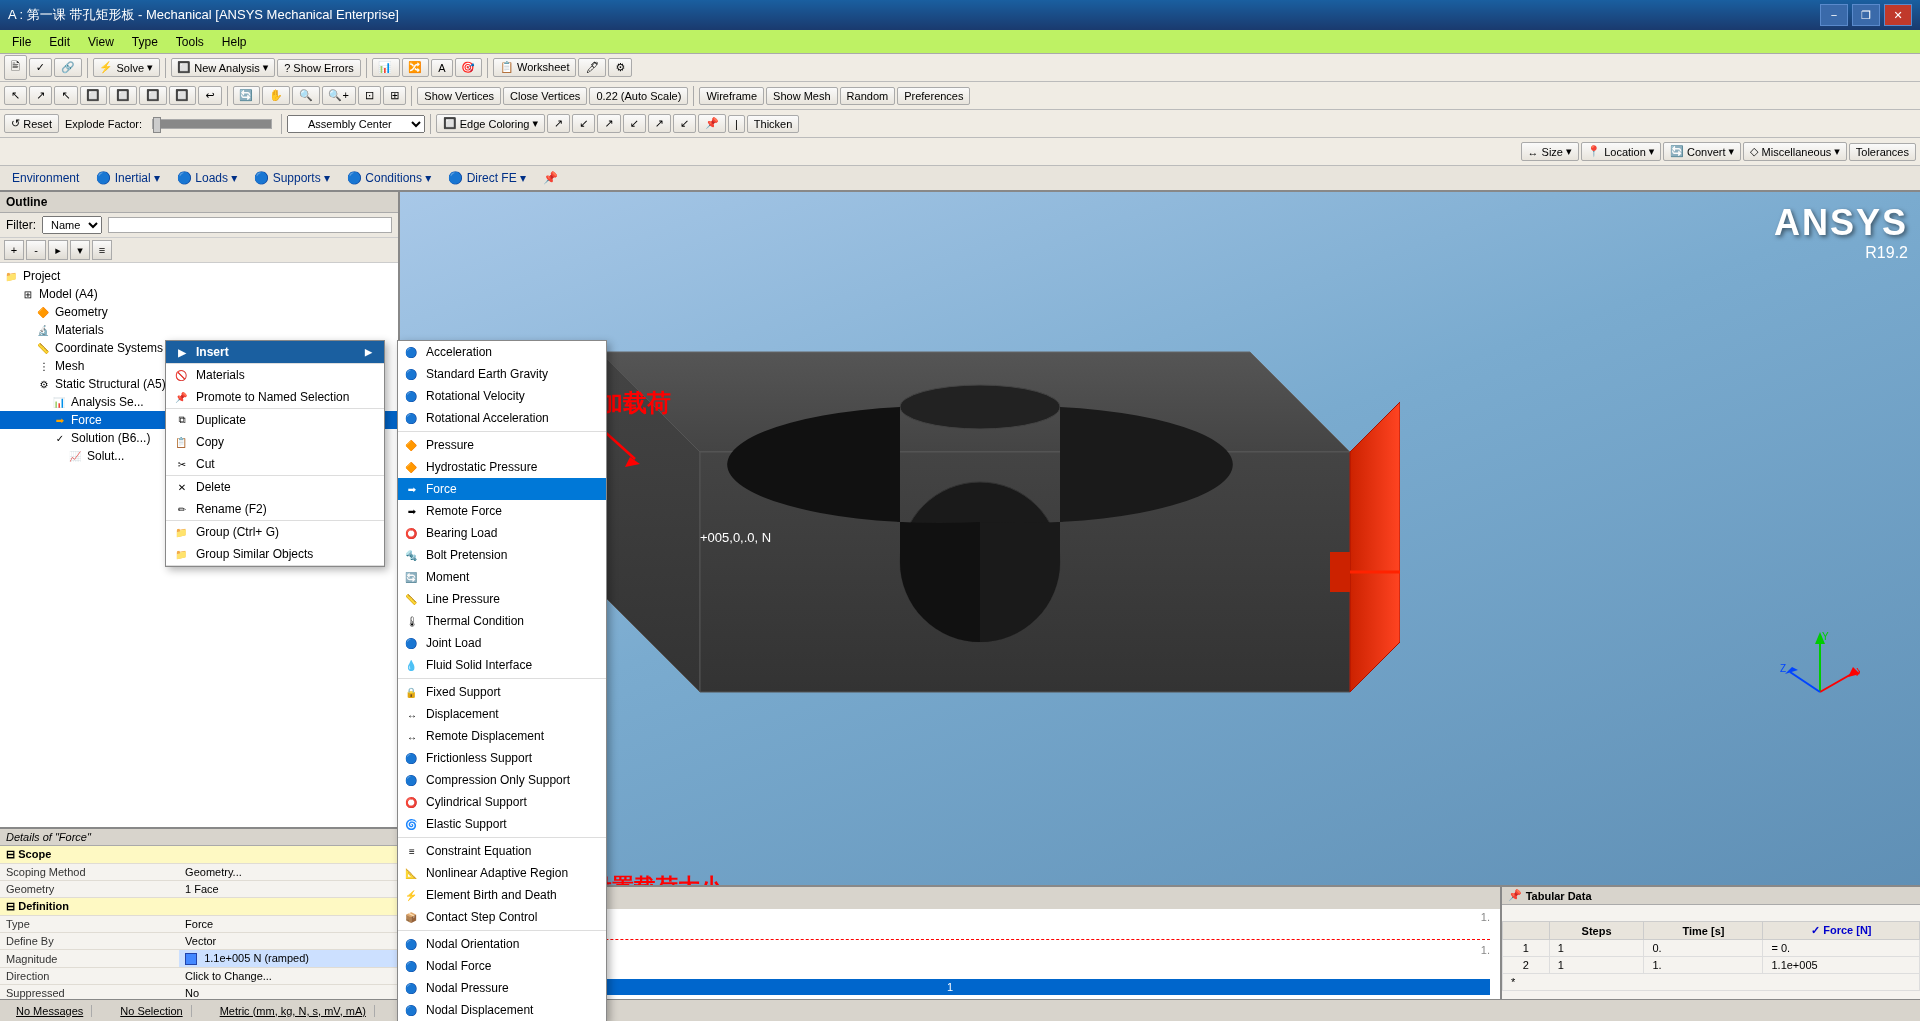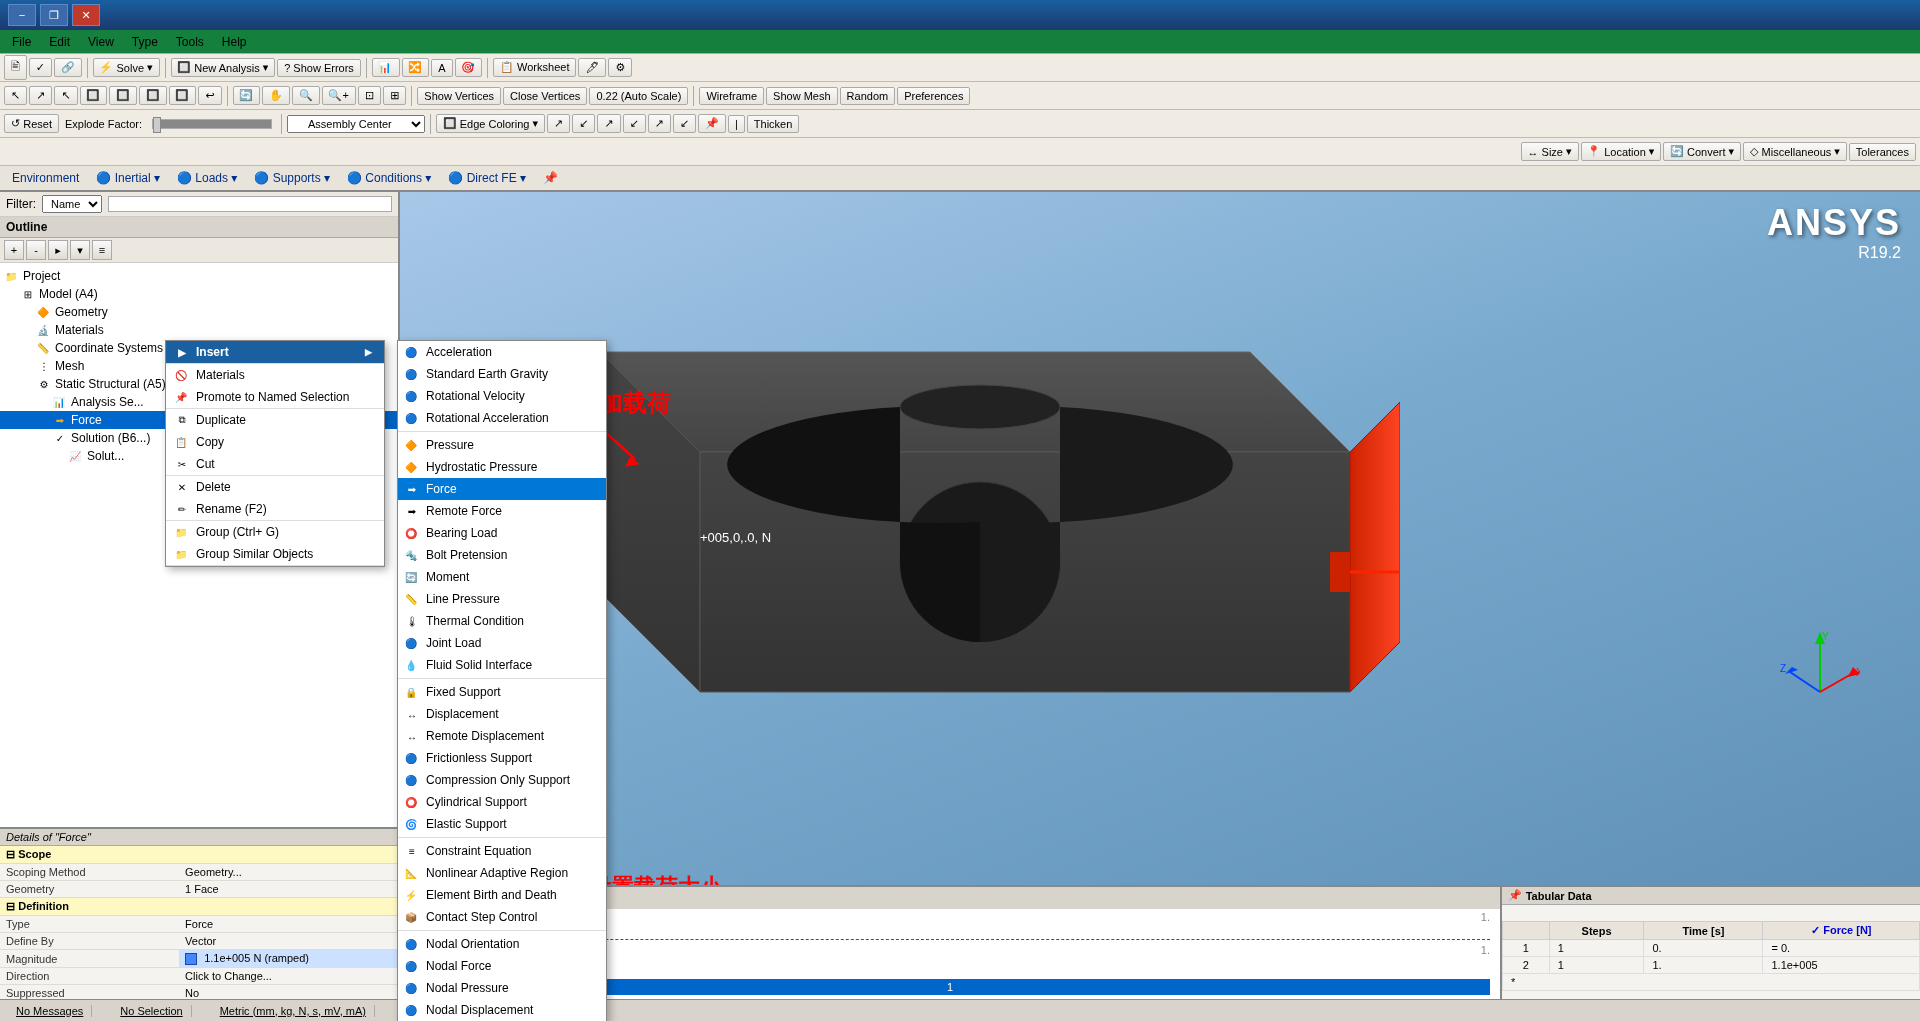--- a/index.html
+++ b/index.html
@@ -24,21 +24,21 @@
       color: white;
       cursor: pointer;
       display: flex; align-items: center; justify-content: center;
       font-size: 11px;
     }
     #titlebar .winbtn.close { background: #c0392b; }
 
     
     #menubar {
       height: 24px;
-      background: #15803d;
+      background: #bef264;
       border-bottom: 1px solid #aaa;
       display: flex;
       align-items: center;
       padding: 0 4px;
       gap: 2px;
     }
     .menu-item {
       padding: 2px 8px;
       cursor: pointer;
       font-size: 12px;
@@ -229,21 +229,21 @@
       top: 80px;
       left: 100px;
       width: 900px;
       height: 500px;
     }
 
     
     #ansys-logo {
       position: absolute;
       top: 10px;
-      right: 19px;
+      right: 12px;
       color: white;
       text-align: right;
     }
     #ansys-logo .ansys-text {
       font-size: 36px;
       font-weight: bold;
       letter-spacing: 2px;
       text-shadow: 2px 2px 4px rgba(0,0,0,0.5);
     }
     #ansys-logo .version-text {
@@ -380,20 +380,21 @@
       border: 1px solid #aaa;
       display: flex; align-items: center; justify-content: center;
       font-size: 11px;
       cursor: pointer;
     }
   </style>
 </head>
 <body>
 
 <div id="titlebar">
+  <span class="title">A : 第一课 带孔矩形板 - Mechanical [ANSYS Mechanical Enterprise]</span>
   <div class="winbtns">
     <div class="winbtn">−</div>
     <div class="winbtn">❐</div>
     <div class="winbtn close">✕</div>
   </div>
 </div>
 
 <div id="menubar">
   <span class="menu-item">File</span>
   <span class="menu-item">Edit</span>
@@ -488,29 +489,29 @@
   <button class="env-btn">🔵 Supports ▾</button>
   <button class="env-btn">🔵 Conditions ▾</button>
   <button class="env-btn">🔵 Direct FE ▾</button>
   <button class="env-btn">📌</button>
 </div>
 
 <div id="main-layout" style="height: 835px;">
 
   <div id="left-panel">
 
+    <div id="outline-header">Outline</div>
+
     <div id="filter-row">
       <span>Filter:</span>
       <select>
         <option>Name</option>
       </select>
       <input type="text" style="width: 80px;">
     </div>
-
-    <div id="outline-header">Outline</div>
 
     <div id="outline-toolbar">
       <div class="outline-tb-btn">+</div>
       <div class="outline-tb-btn">-</div>
       <div class="outline-tb-btn">▸</div>
       <div class="outline-tb-btn">▾</div>
       <div class="outline-tb-btn">≡</div>
     </div>
 
     <div id="tree">

